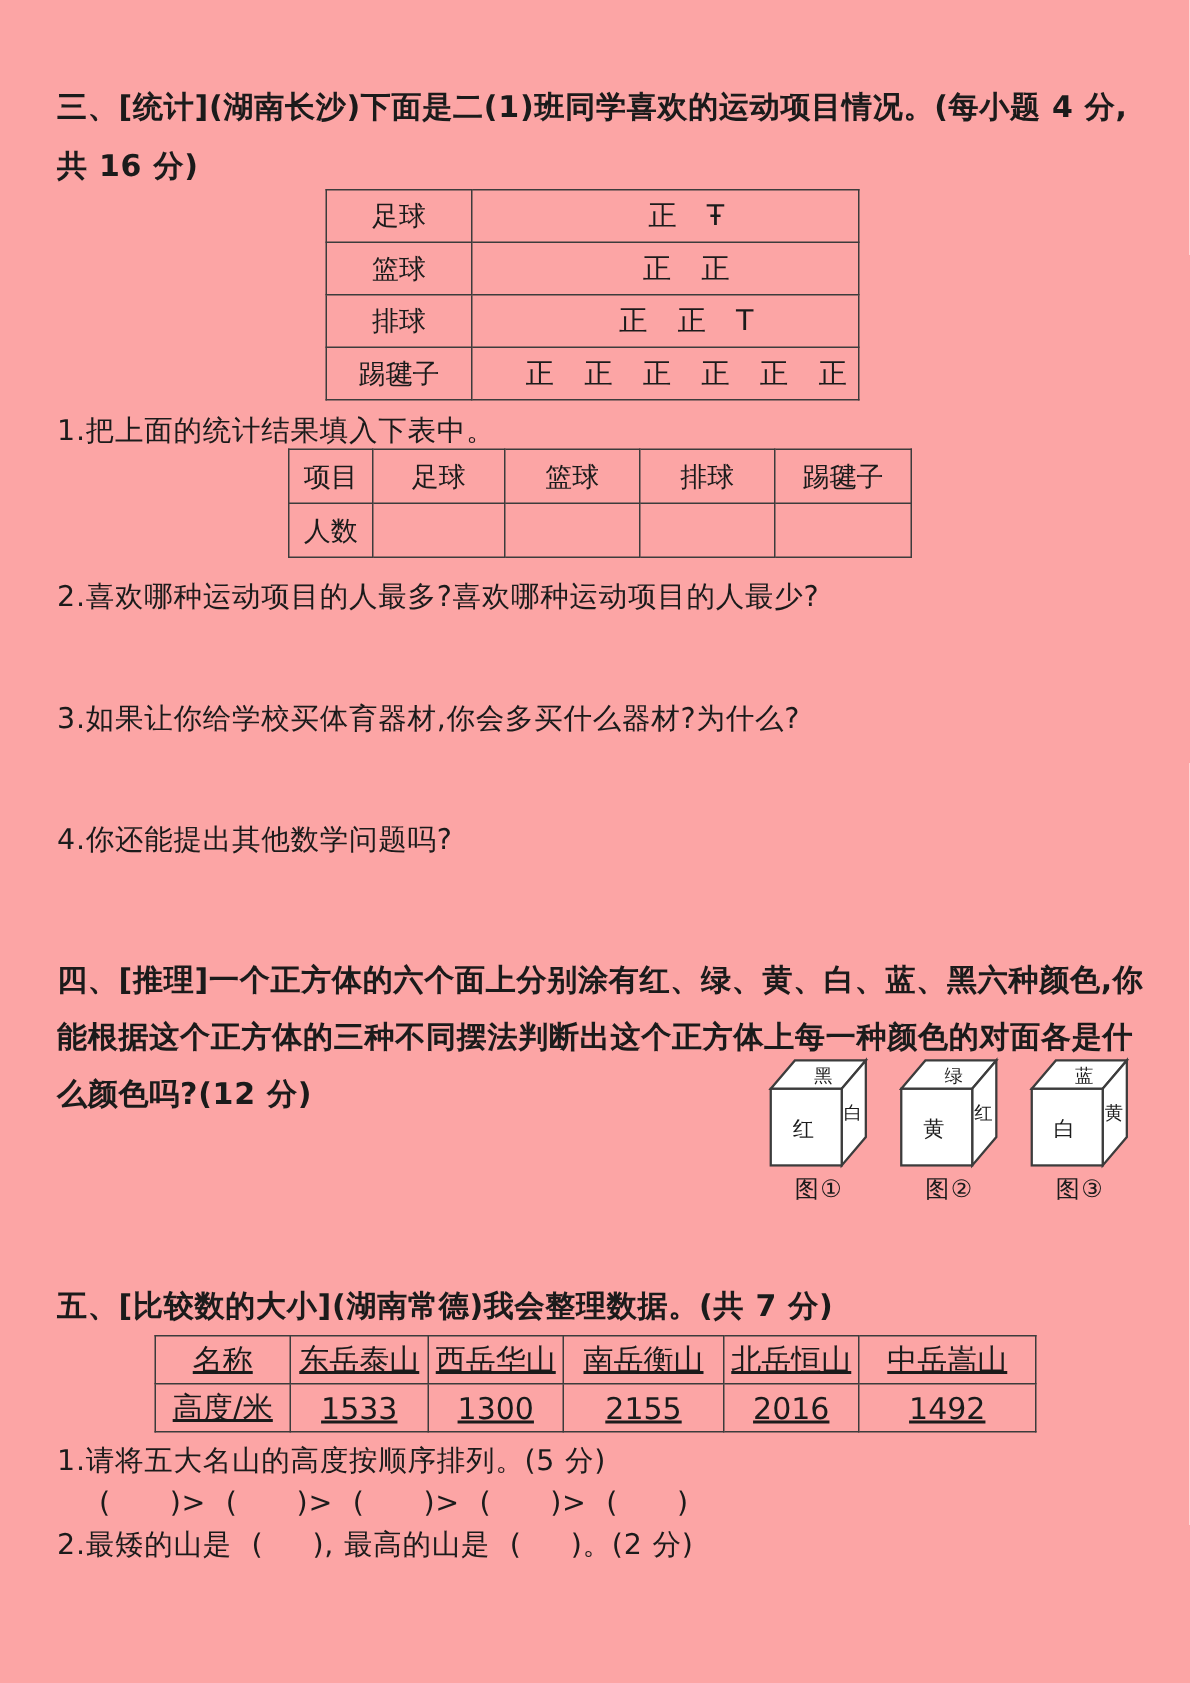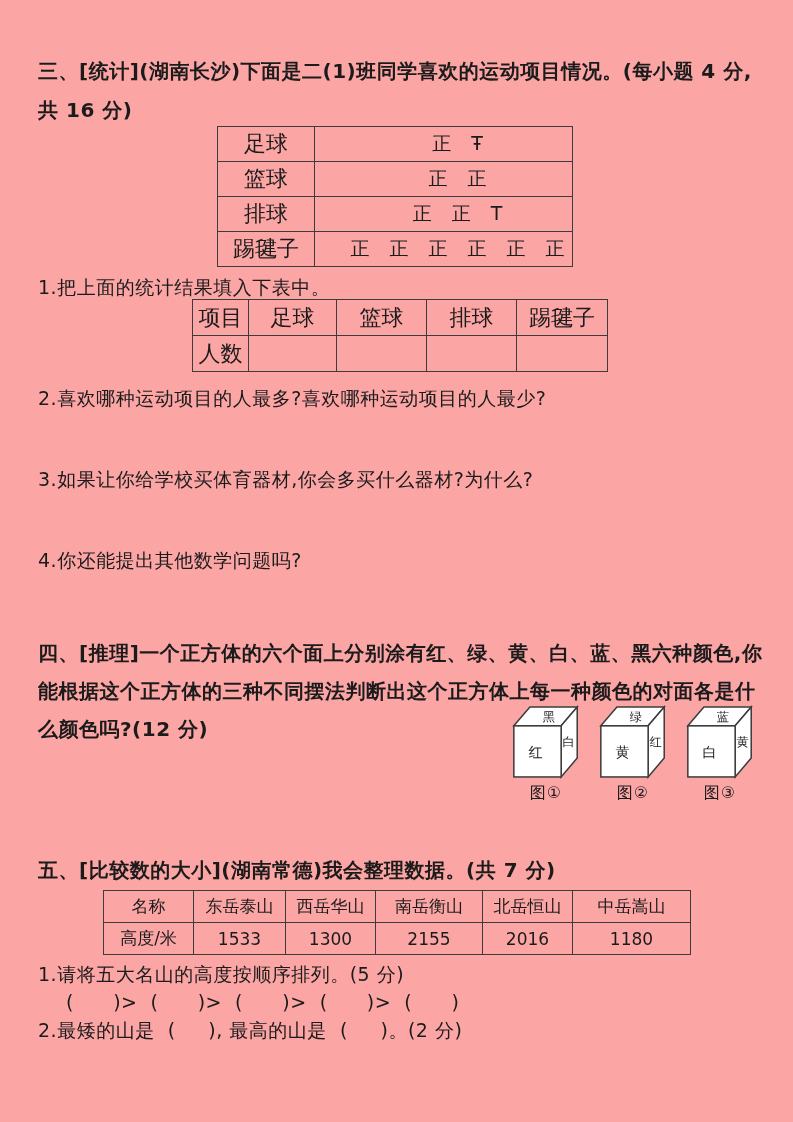--- a/index.html
+++ b/index.html
@@ -24,38 +24,38 @@
     line-height:26px;
     letter-spacing:0.5px;
   }
   .pre { white-space:pre; }
 
   table { border-collapse:collapse; table-layout:fixed; }
   td {
     border:1.5px solid #3c3c3c;
     text-align:center;
     vertical-align:middle;
-    font-size:22px;
+    font-size:18px;
     color:#1b1b1b;
     overflow:hidden;
   }
 
   
   .tally-table { width:356px; }
   .tally-table td { height:35px; }
   .tally-table .lab { width:97px; }
   .tally-table .marks { letter-spacing:7px; font-size:19px;padding-left:35px; }
 
   
   .stat-table { width:415px; }
   .stat-table td { height:36px; }
 
   
   .mtn-table { width:587px; }
-  .mtn-table td { height:32px; font-size:17px; }
+  .mtn-table td { height:32px; font-size:20px;text-decoration:underline; }
 
   
   .cubes { display:flex; gap:17px; }
   .cube-fig { width:70px; display:flex; flex-direction:column; align-items:center; }
   .cube-fig svg { display:block; }
   .cube-line { fill:#ffffff; stroke:#3c3c3c; stroke-width:1.6; }
   .cube-char { font-size:15px; fill:#1b1b1b; text-anchor:middle;
                font-family:"DejaVu Sans","Liberation Sans",sans-serif; }
   .cube-char.small { font-size:13px; }
   .cube-caption { font-size:16px; margin-top:4px; letter-spacing:1px; }
@@ -168,21 +168,21 @@
       <td style="width:107px;">南岳衡山</td>
       <td style="width:90px;">北岳恒山</td>
       <td style="width:118px;">中岳嵩山</td>
     </tr>
     <tr>
       <td>高度/米</td>
       <td>1533</td>
       <td>1300</td>
       <td>2155</td>
       <td>2016</td>
-      <td>1180</td>
+      <td>1492</td>
     </tr>
   </tbody>
     </table>
 
   <div class="abs qline" style="left:38px; top:961px;">1.请将五大名山的高度按顺序排列。(5 分)</div>
   <div class="abs qline pre" style="left:66px; top:989px;">(      )&gt;  (      )&gt;  (      )&gt;  (      )&gt;  (      )</div>
   <div class="abs qline pre" style="left:38px; top:1017px;">2.最矮的山是  (     ), 最高的山是  (     )。(2 分)</div>
 
 
 </div>

